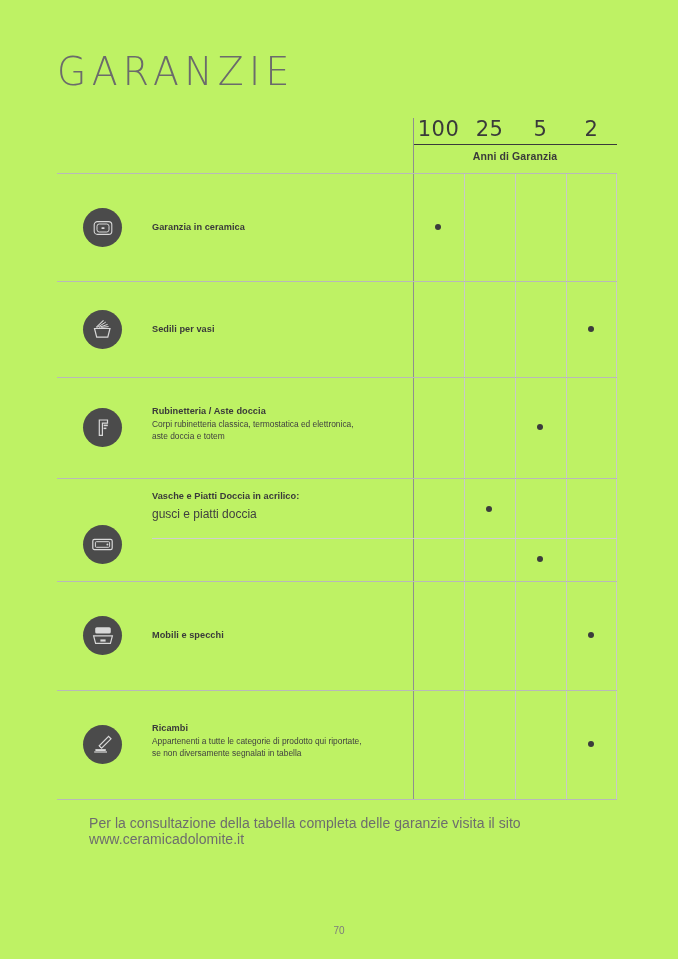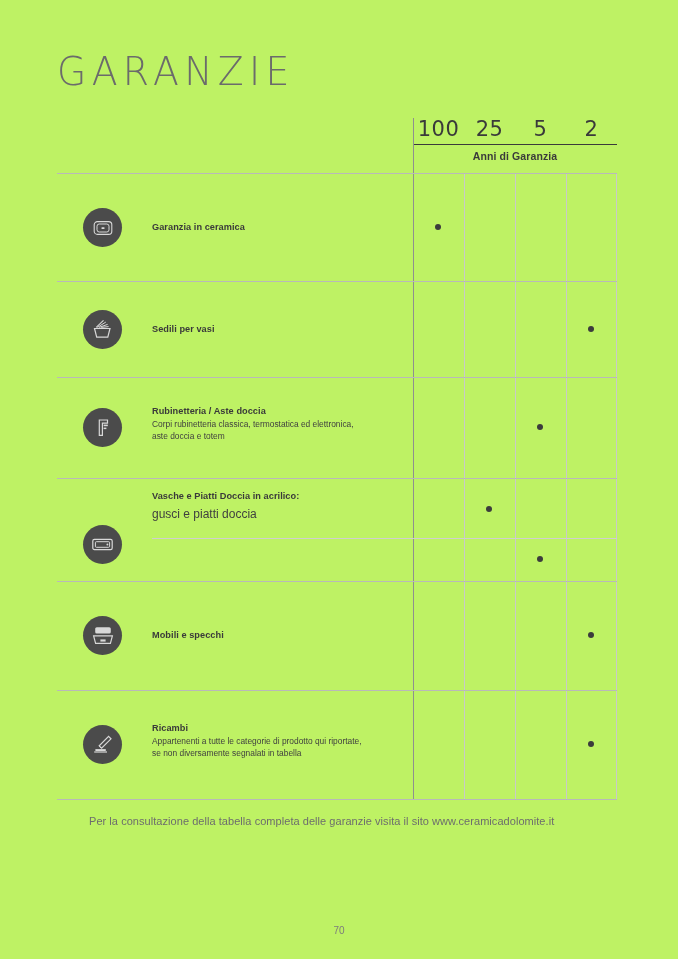--- a/index.html
+++ b/index.html
@@ -169,21 +169,21 @@
     height: 6px;
     border-radius: 50%;
     background: #3c3c3c;
   }
 
   
   .footnote {
     position: absolute;
     left: 57px;
     top: 815px;
-    font-size: 11px;
+    font-size: 14px;
     color: #6d6d6d;
     letter-spacing: 0.05px;
     padding-left: 32px;
   }
 
   .page-number {
     position: absolute;
     left: 0;
     top: 925px;
     width: 678px;

